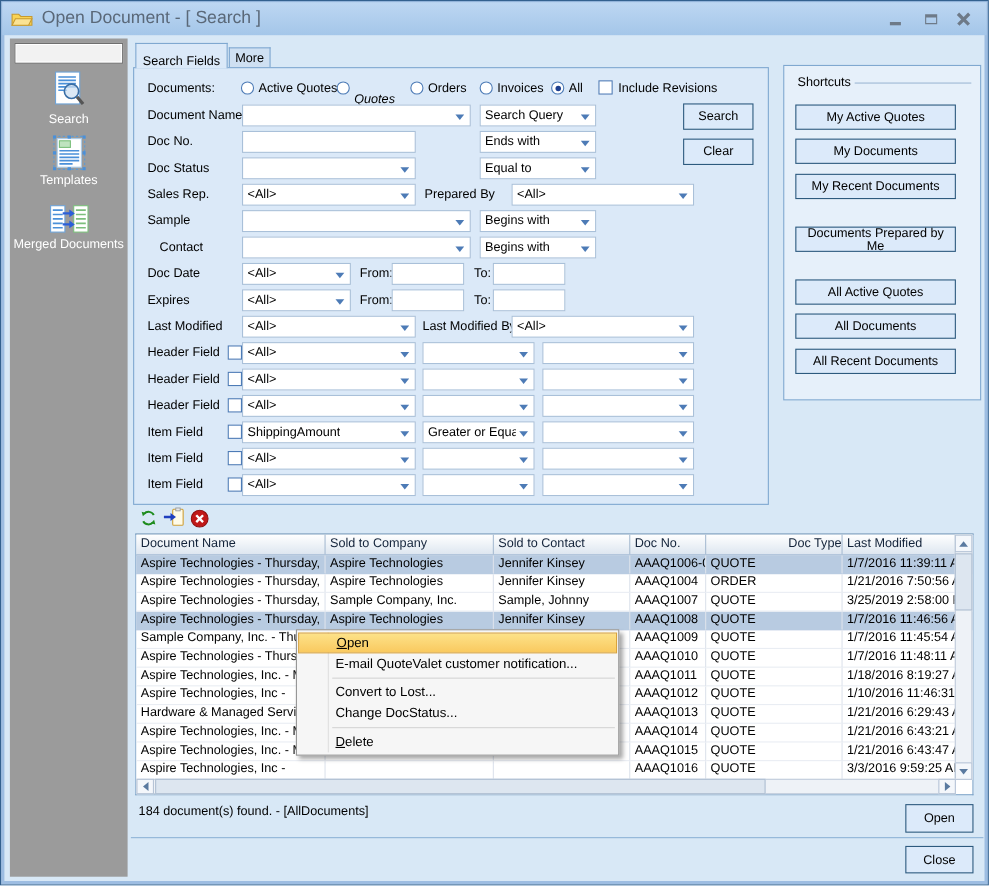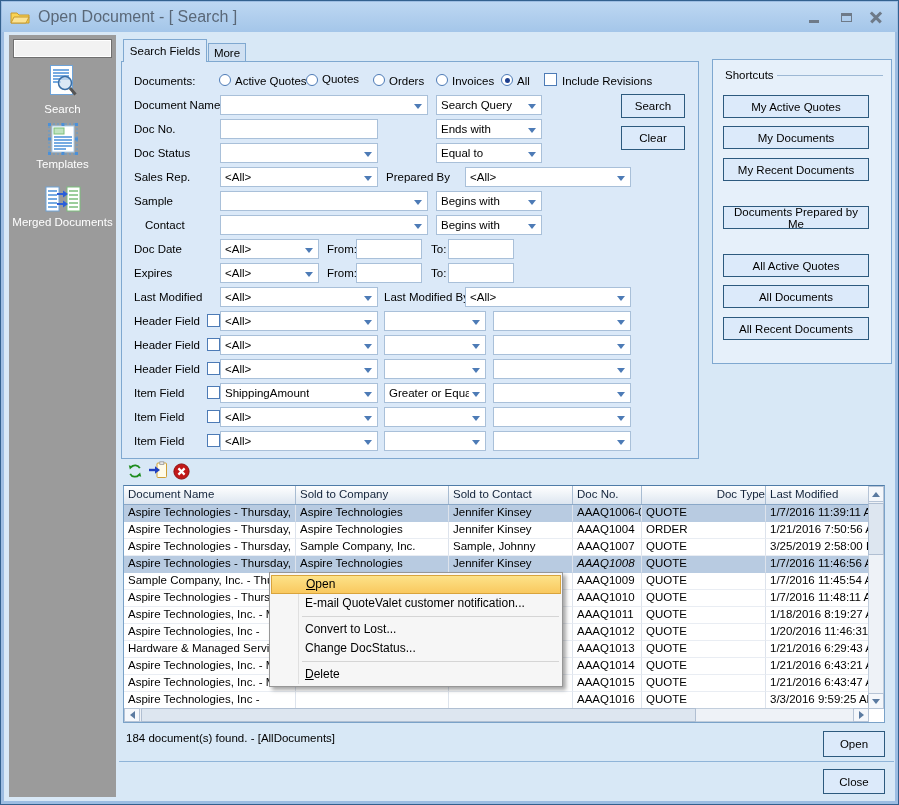--- a/index.html
+++ b/index.html
@@ -18,21 +18,21 @@
   .glyph-close::before{transform:rotate(45deg);} .glyph-close::after{transform:rotate(-45deg);}
   
   .sidebar{position:absolute;left:8px;top:34px;width:107px;height:762px;background:#9b9b9b;}
   .sidebar-topbox{position:absolute;left:4px;top:4px;width:99px;height:19px;background:#f2f2f2;
                   border:1px solid #6f6f6f;box-shadow:inset 0 0 0 1px #ffffff;}
   .side-item{position:absolute;left:0;width:107px;text-align:center;color:#ffffff;font-size:11.5px;cursor:pointer;}
   .side-item svg{display:block;margin:0 auto 3px auto;}
   
   .tab{position:absolute;background:#cfe0f2;border:1px solid #7fa8d0;border-bottom:none;
        font-size:11.5px;display:flex;align-items:center;justify-content:center;cursor:pointer;}
-  .tab.active{background:#dbe9f8;z-index:3;}
+  .tab.active{background:#dbe9f8;z-index:3;align-items:flex-end;}
   
   .grpbox{position:absolute;border:1px solid #7fa8d0;background:#dbe9f8;}
   
   .lbl{position:absolute;font-size:11.5px;color:#000;white-space:nowrap;}
   .combo{position:absolute;height:20px;background:#fff;border:1px solid #a9c0d9;font-size:11.5px;
          display:flex;align-items:center;padding:0 16px 0 4px;cursor:pointer;overflow:hidden;}
   .combo .cv{white-space:nowrap;overflow:hidden;}
   .arr{position:absolute;right:5px;top:8px;width:0;height:0;border-left:4px solid transparent;
        border-right:4px solid transparent;border-top:5px solid #4d7bb6;}
   .tbox{position:absolute;height:20px;background:#fff;border:1px solid #a9c0d9;font-size:11.5px;
@@ -153,21 +153,21 @@
 
   <div class="grpbox" style="left:120px;top:60px;width:578px;height:398px;z-index:1"></div>
 
   <div style="position:absolute;left:0;top:0;z-index:2">
 
     <span class="lbl" style="left:133px;top:74px">Documents:</span>
     <div id="radio-row">
         <span class="radio" style="left: 218px; top: 73px;"></span>
         <span class="lbl" style="left: 234px; top: 74px;">Active Quotes</span>
         <span class="radio" style="left: 305px; top: 73px;"></span>
-        <span class="lbl" style="left: 321px; top: 72px;">Quotes</span>
+        <span class="lbl" style="left: 321px; top: 84px; font-style: italic;">Quotes</span>
         <span class="radio" style="left: 372px; top: 73px;"></span>
         <span class="lbl" style="left: 388px; top: 74px;">Orders</span>
         <span class="radio" style="left: 435px; top: 73px;"></span>
         <span class="lbl" style="left: 451px; top: 74px;">Invoices</span>
         <span class="radio sel" style="left: 500px; top: 73px;"></span>
         <span class="lbl" style="left: 516px; top: 74px;">All</span>
       </div>
     <span class="cb" style="left:543px;top:72px"></span>
     <span class="lbl" style="left:561px;top:74px">Include Revisions</span>
 
@@ -418,21 +418,21 @@
           <div class="td" style="width: 153px;">Sample Company, Inc.</div>
           <div class="td" style="width: 124px;">Sample, Johnny</div>
           <div class="td" style="width: 69px;">AAAQ1007</div>
           <div class="td" style="width: 124px;">QUOTE</div>
           <div class="td" style="width: 103px;">3/25/2019 2:58:00 P</div>
         </div>
         <div class="trow sel">
           <div class="td" style="width: 172px; border-bottom-color: rgb(184, 203, 225);">Aspire Technologies - Thursday,</div>
           <div class="td" style="width: 153px; border-bottom-color: rgb(184, 203, 225);">Aspire Technologies</div>
           <div class="td" style="width: 124px; border-bottom-color: rgb(184, 203, 225);">Jennifer Kinsey</div>
-          <div class="td" style="width: 69px; border-bottom-color: rgb(184, 203, 225); font-style: italic;">AAAQ1008</div>
+          <div class="td" style="width: 69px; border-bottom-color: rgb(184, 203, 225);">AAAQ1008</div>
           <div class="td" style="width: 124px; border-bottom-color: rgb(184, 203, 225);">QUOTE</div>
           <div class="td" style="width: 103px; border-bottom-color: rgb(184, 203, 225);">1/7/2016 11:46:56 A</div>
         </div>
         <div class="trow">
           <div class="td" style="width: 172px;">Sample Company, Inc. - Thurs</div>
           <div class="td" style="width: 153px;"></div>
           <div class="td" style="width: 124px;"></div>
           <div class="td" style="width: 69px;">AAAQ1009</div>
           <div class="td" style="width: 124px;">QUOTE</div>
           <div class="td" style="width: 103px;">1/7/2016 11:45:54 A</div>
@@ -452,21 +452,21 @@
           <div class="td" style="width: 69px;">AAAQ1011</div>
           <div class="td" style="width: 124px;">QUOTE</div>
           <div class="td" style="width: 103px;">1/18/2016 8:19:27 A</div>
         </div>
         <div class="trow">
           <div class="td" style="width: 172px;">Aspire Technologies, Inc -</div>
           <div class="td" style="width: 153px;"></div>
           <div class="td" style="width: 124px;"></div>
           <div class="td" style="width: 69px;">AAAQ1012</div>
           <div class="td" style="width: 124px;">QUOTE</div>
-          <div class="td" style="width: 103px;">1/20/2016 11:46:31</div>
+          <div class="td" style="width: 103px;">1/10/2016 11:46:31</div>
         </div>
         <div class="trow">
           <div class="td" style="width: 172px;">Hardware &amp; Managed Service</div>
           <div class="td" style="width: 153px;"></div>
           <div class="td" style="width: 124px;"></div>
           <div class="td" style="width: 69px;">AAAQ1013</div>
           <div class="td" style="width: 124px;">QUOTE</div>
           <div class="td" style="width: 103px;">1/21/2016 6:29:43 A</div>
         </div>
         <div class="trow">

